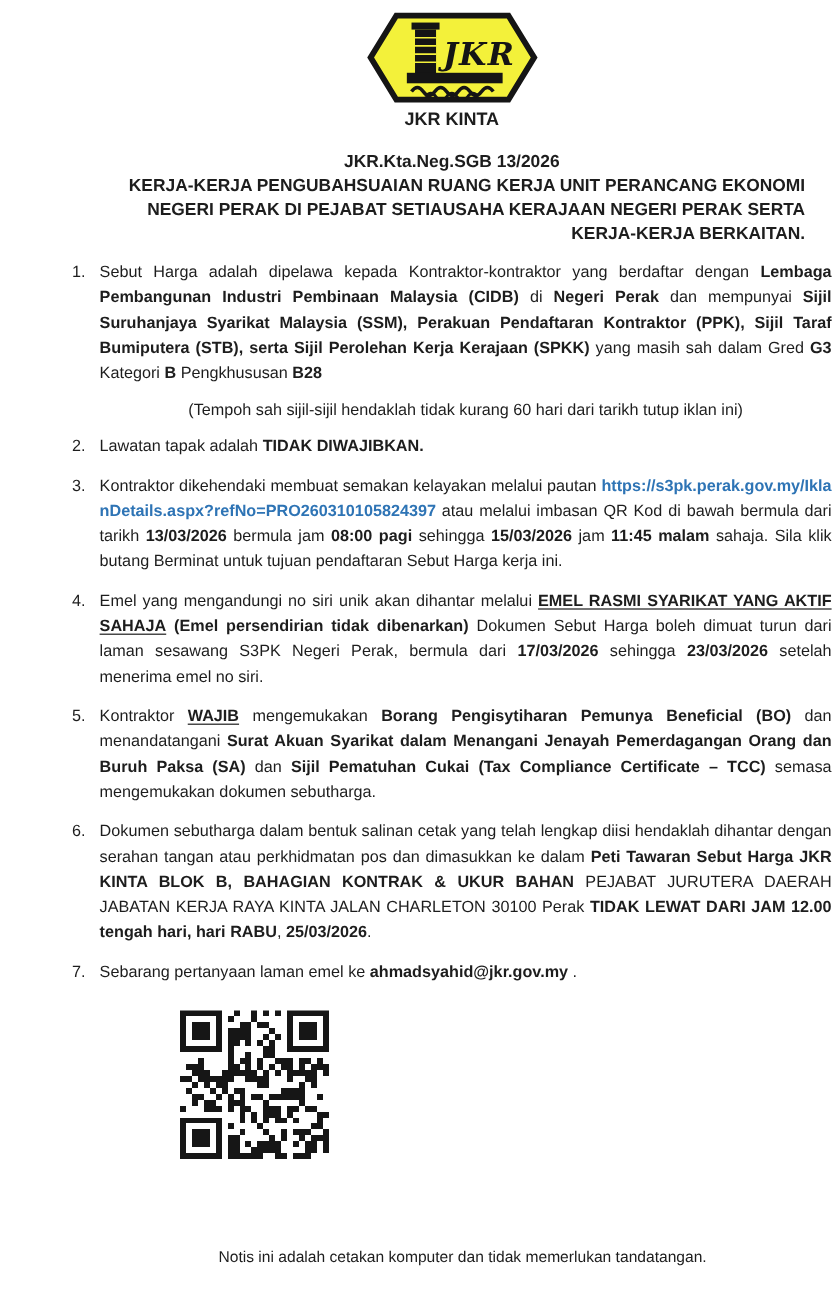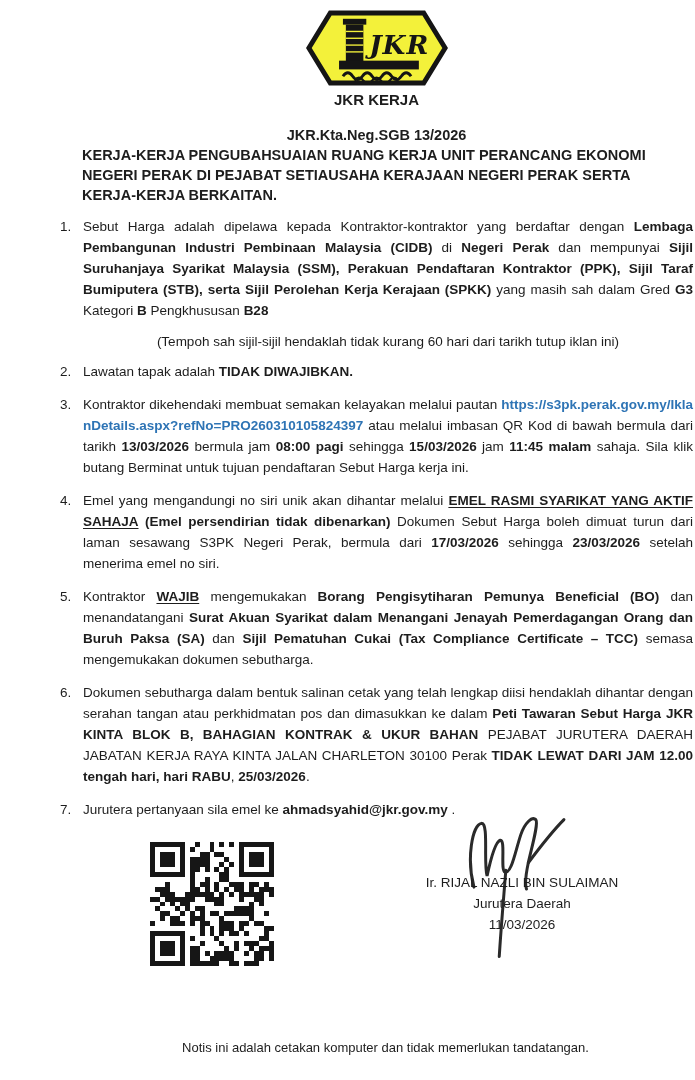--- a/index.html
+++ b/index.html
@@ -12,21 +12,21 @@
   }
   .page { width:671px; height:1080px; padding:8px 20px 0 18px; position:relative;margin-left:42px; }
 
   .logo-wrap { display:flex; justify-content:center; }
 
   .hdr-org   { font-weight:bold; font-size:15px; text-align:center; margin-top:3px; }
   .hdr-notice{ font-weight:bold; font-size:15px; text-align:center; margin-top:3px;
                text-decoration:underline; text-decoration-thickness:2px; text-underline-offset:2px;}
 
   .ref   { font-weight:bold; font-size:14.5px; text-align:center; margin-top:19px; }
-  .title { font-weight:bold; font-size:14.5px; text-align:left; line-height:20px;
+  .title { font-weight:bold; font-size:14.5px; text-align:right; line-height:20px;
            margin-top:2px; padding:0 22px; }
 
   .items { margin-top:11px; }
   .item  { display:flex; margin-bottom:12px; }
   .item .num  { flex:0 0 23px; width:23px; font-size:13.5px; line-height:21px; }
   .item .body { flex:1; }
   .item .para { font-size:13.5px; line-height:21px; text-align:justify; }
   .item .note { font-weight:normal; font-size:13.5px; text-align:center; margin-top:13px; }
 
   .b { font-weight:bold; }
@@ -62,21 +62,21 @@
       <line x1="43" y1="45" x2="61" y2="45" stroke="#f3f13a" stroke-width="1.4"></line>
 
       <rect x="36" y="54" width="82" height="9" fill="#151515"></rect>
 
       <path d="M40,70 q5,-7 10,0 t10,0 t10,0 t10,0 t10,0 t10,0 t10,0" fill="none" stroke="#151515" stroke-width="3"></path>
       <path d="M52,74.5 q4.5,-6 9,0 t9,0 t9,0 t9,0 t9,0" fill="none" stroke="#151515" stroke-width="2.4"></path>
       <text x="67" y="47" font-family="DejaVu Serif, serif" font-size="27" font-weight="bold" font-style="italic" fill="#151515" letter-spacing="1">JKR</text>
     </svg>
   </div>
 
-  <div class="hdr-org">JKR KERJA</div>
+  <div class="hdr-org">JKR KINTA</div>
 
   <div class="ref">JKR.Kta.Neg.SGB 13/2026</div>
   <div class="title">KERJA-KERJA PENGUBAHSUAIAN RUANG KERJA UNIT PERANCANG EKONOMI NEGERI PERAK DI PEJABAT SETIAUSAHA KERAJAAN NEGERI PERAK SERTA KERJA-KERJA BERKAITAN.</div>
 
   <div class="items" id="items">
       <div class="item">
         <span class="num">1.</span>
         <div class="body">
           <div class="para"><span>Sebut Harga adalah dipelawa kepada Kontraktor-kontraktor yang berdaftar dengan </span><span class="b">Lembaga Pembangunan Industri Pembinaan Malaysia (CIDB)</span><span> di </span><span class="b">Negeri Perak</span><span> dan mempunyai </span><span class="b">Sijil Suruhanjaya Syarikat Malaysia (SSM), Perakuan Pendaftaran Kontraktor (PPK), Sijil Taraf Bumiputera (STB), serta Sijil Perolehan Kerja Kerajaan (SPKK)</span><span> yang masih sah dalam Gred </span><span class="b">G3</span><span> Kategori </span><span class="b">B</span><span> Pengkhususan </span><span class="b">B28</span></div>
           <div class="note">(Tempoh sah sijil-sijil hendaklah tidak kurang 60 hari dari tarikh tutup iklan ini)</div>
@@ -108,21 +108,21 @@
       </div>
       <div class="item">
         <span class="num">6.</span>
         <div class="body">
           <div class="para"><span>Dokumen sebutharga dalam bentuk salinan cetak yang telah lengkap diisi hendaklah dihantar dengan serahan tangan atau perkhidmatan pos dan dimasukkan ke dalam </span><span class="b">Peti Tawaran Sebut Harga JKR KINTA BLOK B, BAHAGIAN KONTRAK &amp; UKUR BAHAN</span><span> PEJABAT JURUTERA DAERAH JABATAN KERJA RAYA KINTA JALAN CHARLETON 30100 Perak </span><span class="b">TIDAK LEWAT DARI JAM 12.00 tengah hari, hari RABU</span><span>, </span><span class="b">25/03/2026</span><span>.</span></div>
         </div>
       </div>
       <div class="item">
         <span class="num">7.</span>
         <div class="body">
-          <div class="para"><span>Jurutera pertanyaan sila emel ke </span><span class="b">ahmadsyahid@jkr.gov.my</span><span> .</span></div>
+          <div class="para"><span>Sebarang pertanyaan laman emel ke </span><span class="b">ahmadsyahid@jkr.gov.my</span><span> .</span></div>
         </div>
       </div>
     </div>
 
   <div class="bottom">
     <div class="qr">
       <svg id="qr" viewBox="0 0 125 125" shape-rendering="crispEdges">
           <rect x="0" y="0" width="125" height="125" fill="#fff"></rect>
           <rect x="45" y="0" width="5" height="5" fill="#161616"></rect>
           <rect x="60" y="0" width="5" height="5" fill="#161616"></rect>
@@ -337,28 +337,16 @@
           <rect x="5" y="5" width="25" height="25" fill="#fff"></rect>
           <rect x="10" y="10" width="15" height="15" fill="#161616"></rect>
           <rect x="90" y="0" width="35" height="35" fill="#161616"></rect>
           <rect x="95" y="5" width="25" height="25" fill="#fff"></rect>
           <rect x="100" y="10" width="15" height="15" fill="#161616"></rect>
           <rect x="0" y="90" width="35" height="35" fill="#161616"></rect>
           <rect x="5" y="95" width="25" height="25" fill="#fff"></rect>
           <rect x="10" y="100" width="15" height="15" fill="#161616"></rect>
         </svg>
     </div>
-    <div class="sig">
-      <svg class="scribble" viewBox="0 0 140 160">
-        <g fill="none" stroke="#2a2a2a" stroke-width="3.2" stroke-linecap="round">
-          <path d="M30,78 C22,48 28,12 38,10 C46,9 40,52 44,66 C47,52 52,30 58,28 C64,27 58,60 63,62 C70,64 74,40 80,22 C84,10 92,2 96,6 C99,10 92,34 88,52 C85,66 84,74 86,80"></path>
-          <path d="M64,60 C62,86 59,120 57,152"></path>
-          <path d="M88,52 C100,36 114,18 126,6"></path>
-        </g>
-      </svg>
-      <div class="sig-name">Ir. RIJAL NAZLI BIN SULAIMAN</div>
-      <div class="sig-title">Jurutera Daerah</div>
-      <div class="sig-date">11/03/2026</div>
-    </div>
   </div>
 
   <div class="footer">Notis ini adalah cetakan komputer dan tidak memerlukan tandatangan.</div>
 </div>
 
 </body></html>

